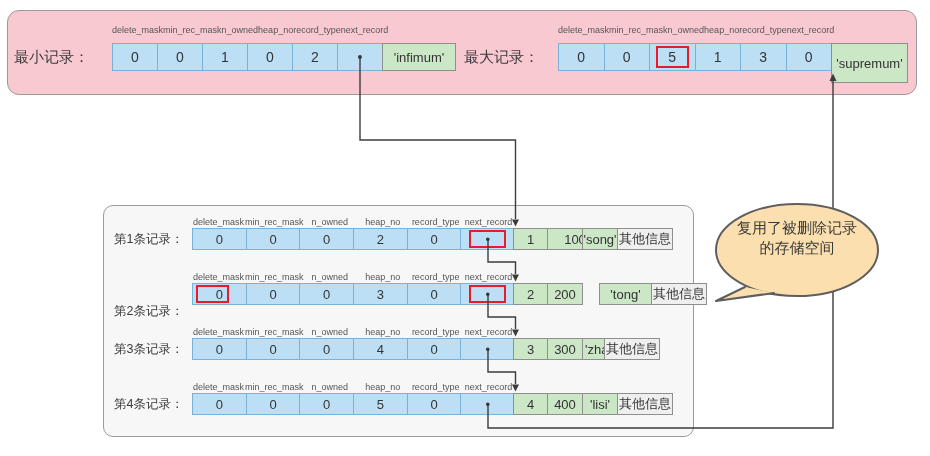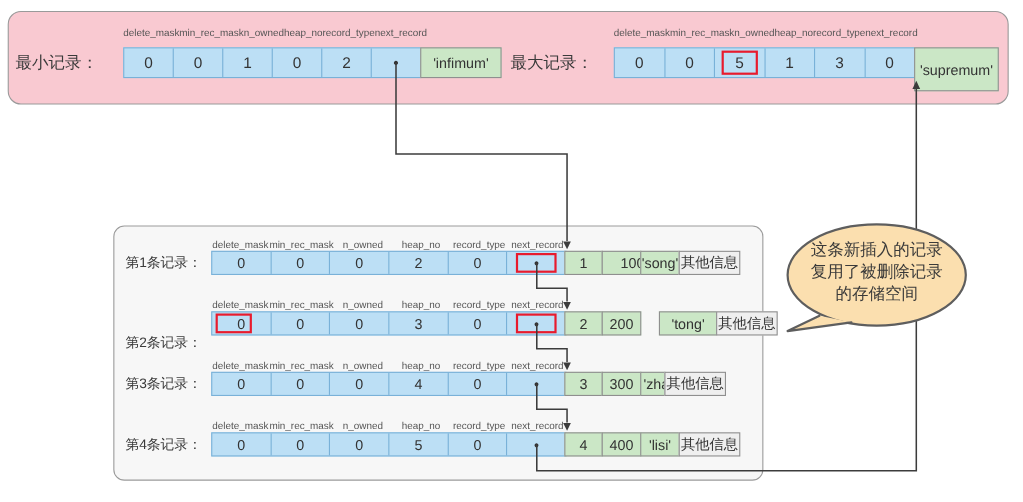--- a/index.html
+++ b/index.html
@@ -188,18 +188,17 @@
       <polygon points="515.5,281.5 512,274.5 519,274.5"></polygon>
       <polygon points="515.5,336.5 512,329.5 519,329.5"></polygon>
       <polygon points="515.5,391.5 512,384.5 519,384.5"></polygon>
       <polygon points="833,73.5 829.5,81 836.5,81"></polygon>
     </g>
     <ellipse cx="797" cy="250" rx="81" ry="46" fill="#FBDFAF" stroke="#5e5e5e" stroke-width="2"></ellipse>
     <path d="M745 287 L716 301 L774 293" fill="#FBDFAF" stroke="#5e5e5e" stroke-width="2" stroke-linejoin="round" stroke-linecap="round"></path>
   </svg>
 
   <div class="abs callout-text">
-    <div>这条新插入的记录</div>
     <div>复用了被删除记录</div>
     <div>的存储空间</div>
   </div>
 
 </div>
 
 </body></html>

